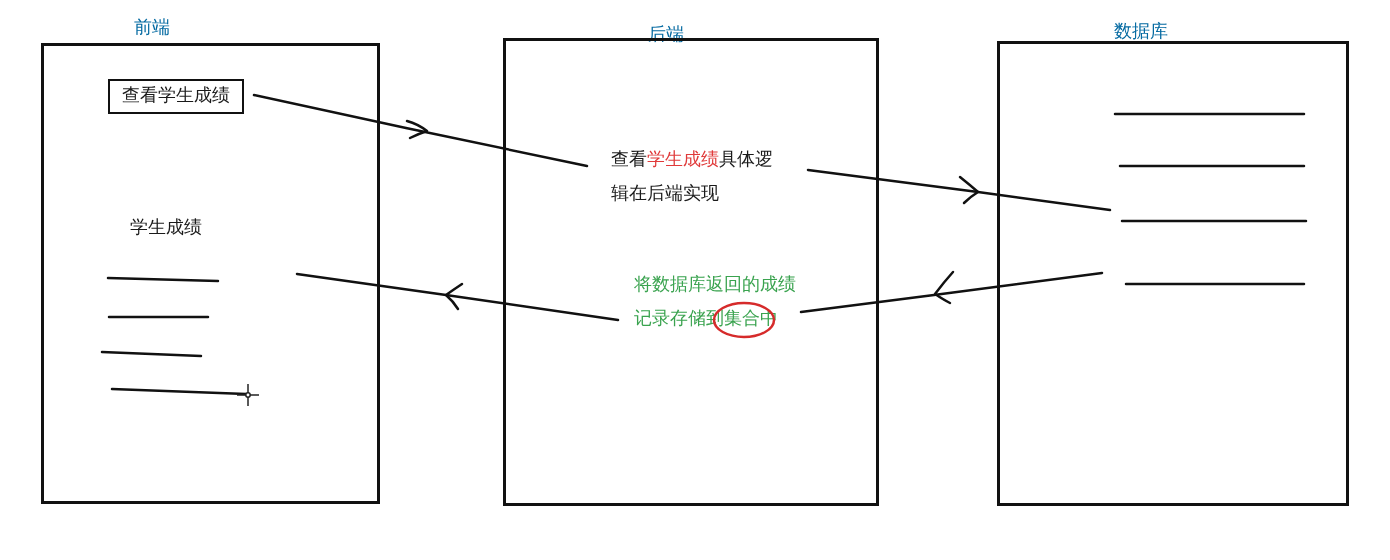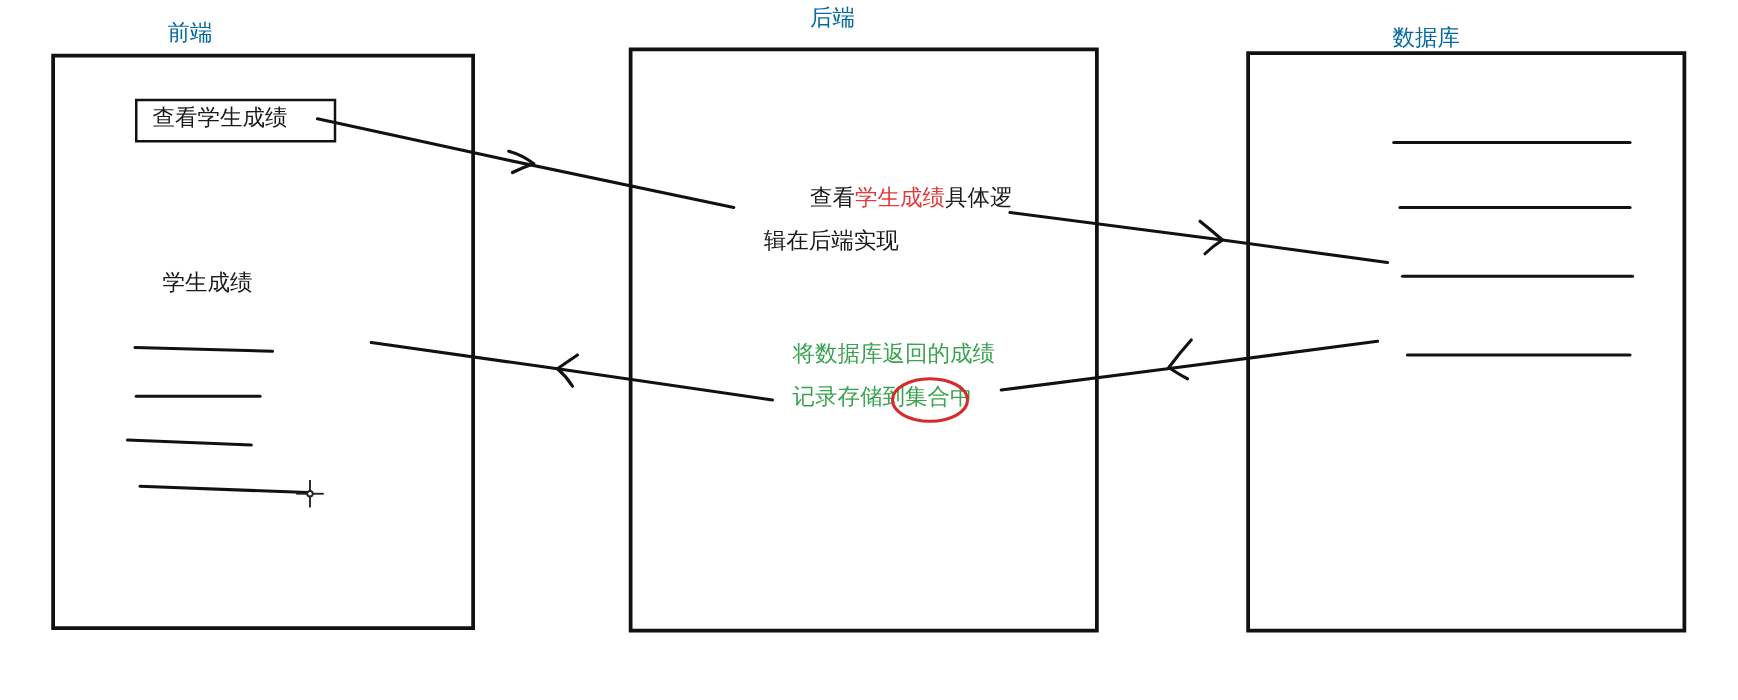--- a/index.html
+++ b/index.html
@@ -14,38 +14,38 @@
   }
   .col-title { position: absolute; font-size: 18px; line-height: 22px; white-space: nowrap; color: #0369a1; }
   .btn {
     position: absolute; box-sizing: border-box;
     border: 2.5px solid #111; background: #fff;
     font-size: 18px; line-height: 28px; padding: 0 0 0 12px;
     white-space: nowrap; cursor: pointer;
   }
   .txt { position: absolute; font-size: 18px; line-height: 32px; white-space: nowrap; }
   .red { color: #e03a3a; }
-  .green { color: #3aa34f; }
+  .green { color: #3aa34f; font-family: Liberation Serif, serif; }
   svg.overlay { position: absolute; left: 0; top: 0; pointer-events: none; }
 </style>
 </head>
 <body>
 
 <div class="col-title" style="left:134px; top:16px;">前端</div>
-<div class="col-title" style="left:648px; top:4px;">后端</div>
+<div class="col-title" style="left:648px; top:23px;">后端</div>
 <div class="col-title" style="left:1114px; top:20px;">数据库</div>
 
 <div class="box" style="left:41px; top:43px; width:339px; height:461px;"></div>
 <div class="box" style="left:503px; top:38px; width:376px; height:468px;"></div>
 <div class="box" style="left:997px; top:41px; width:352px; height:465px;"></div>
 
-<div class="btn" style="left:108px; top:79px; width:161px; height:35px;">查看学生成绩</div>
+<div class="btn" style="left:108px; top:79px; width:136px; height:35px;">查看学生成绩</div>
 <div class="txt" style="left:130px; top:211px;">学生成绩</div>
 
-<div class="txt" style="left:648px; top:143px;">
+<div class="txt" style="left:611px; top:143px;">
   <span>查看</span><span class="red">学生成绩</span><span>具体逻</span>
 </div>
 <div class="txt" style="left:611px; top:177px;text-align:right;">辑在后端实现</div>
 
 <div class="txt green" style="left:634px; top:268px;">将数据库返回的成绩</div>
 <div class="txt green" style="left:634px; top:302px;">
   <span>记录存储到</span><span>集合</span><span>中</span>
 </div>
 
 <svg class="overlay" width="1390" height="560" viewBox="0 0 1390 560">

